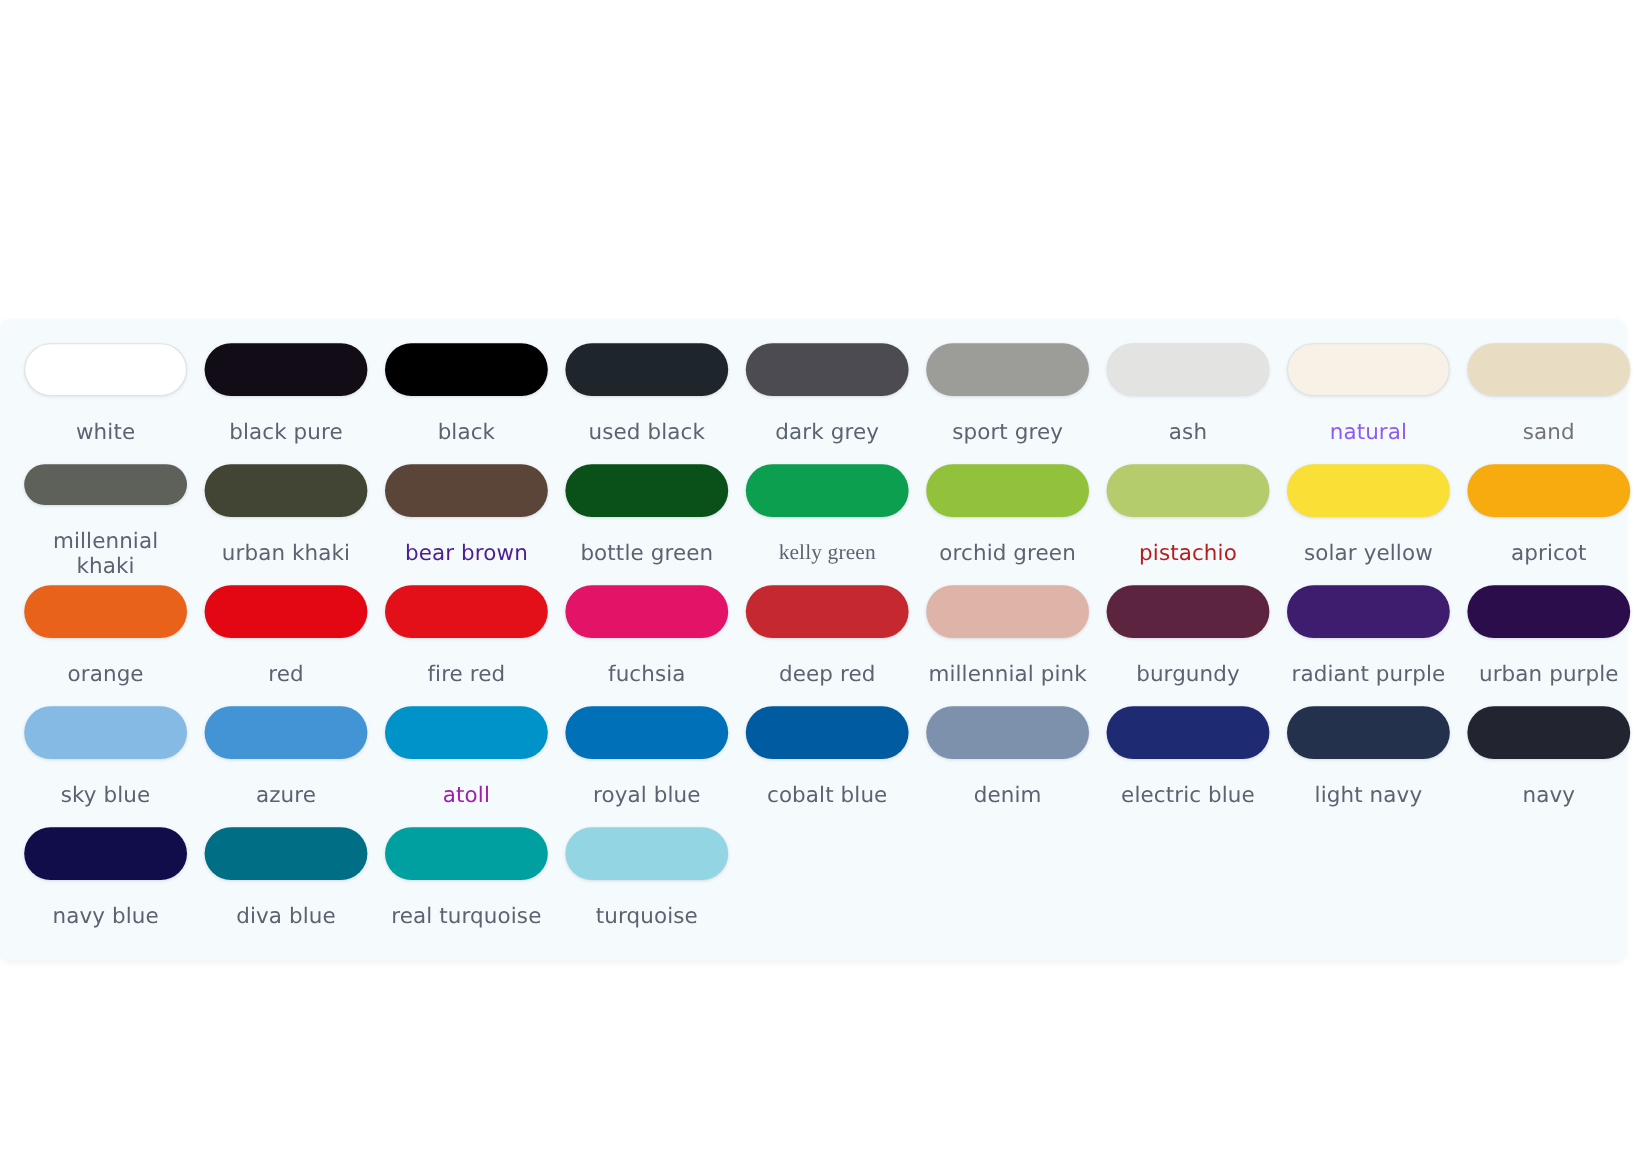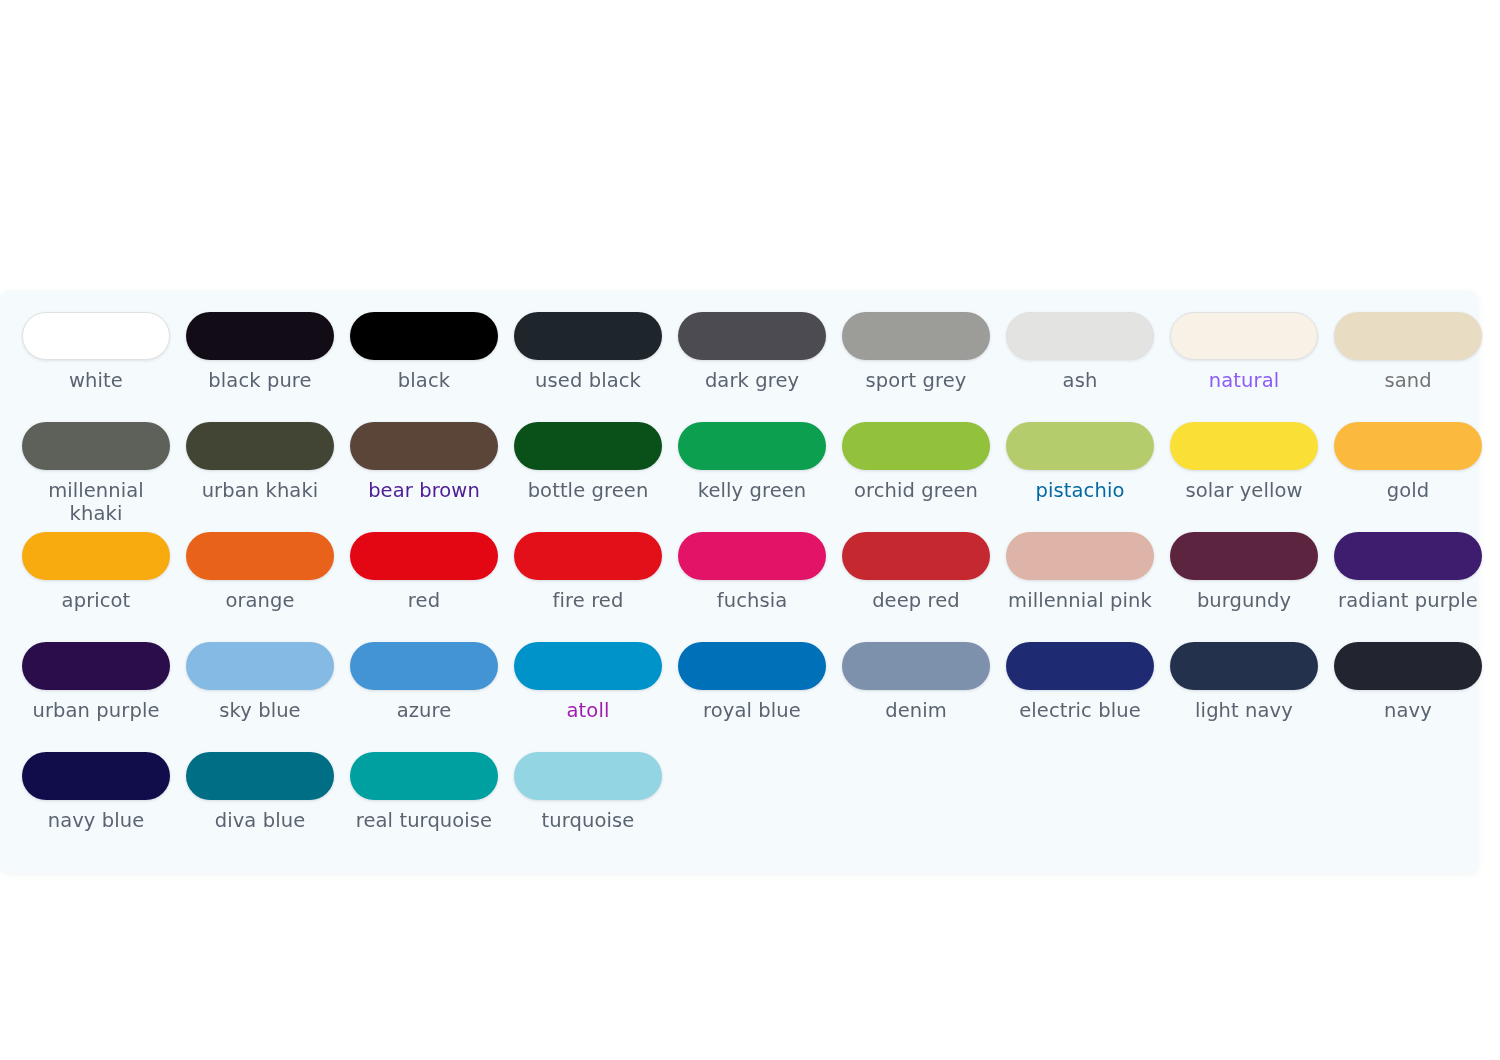--- a/index.html
+++ b/index.html
@@ -51,21 +51,21 @@
     height: 48px;
     border-radius: 26px;
     box-sizing: border-box;
     box-shadow: 0 1px 3px rgba(100,110,125,0.22);
   }
   .swatch-chip.outlined {
     border: 1px solid #e1e1e1;
     box-shadow: 0 1px 3px rgba(100,110,125,0.16);
   }
   .swatch-label {
-    margin-top: 9px;
+    margin-top: 21px;
     font-size: 19.5px;
     line-height: 23px;
     color: #5a6470;
     text-align: center;
     letter-spacing: 0.1px;
     max-width: 160px;
     word-wrap: break-word;
   }
   .empty-cell {
     height: 110px;
@@ -124,39 +124,35 @@
         <div class="swatch-cell">
           <div class="swatch-chip" style="background: rgb(91, 69, 57);"></div>
           <div class="swatch-label" style="color: #4c1d95;">bear brown</div>
         </div>
         <div class="swatch-cell">
           <div class="swatch-chip" style="background: rgb(10, 80, 25);"></div>
           <div class="swatch-label" style="color: rgb(90, 100, 112);">bottle green</div>
         </div>
         <div class="swatch-cell">
           <div class="swatch-chip" style="background: rgb(12, 159, 79);"></div>
-          <div class="swatch-label" style="color: rgb(90, 100, 112);">kelly green</div>
+          <div class="swatch-label" style="color: rgb(90, 100, 112); font-family: Liberation Serif, serif;">kelly green</div>
         </div>
         <div class="swatch-cell">
           <div class="swatch-chip" style="background: rgb(146, 193, 60);"></div>
           <div class="swatch-label" style="color: rgb(90, 100, 112);">orchid green</div>
         </div>
         <div class="swatch-cell">
           <div class="swatch-chip" style="background: rgb(181, 204, 108);"></div>
-          <div class="swatch-label" style="color: #0369a1;">pistachio</div>
+          <div class="swatch-label" style="color: #b91c1c;">pistachio</div>
         </div>
         <div class="swatch-cell">
           <div class="swatch-chip" style="background: rgb(250, 223, 54);"></div>
           <div class="swatch-label" style="color: rgb(90, 100, 112); text-align: center;">solar yellow</div>
         </div>
         <div class="swatch-cell">
-          <div class="swatch-chip" style="background: rgb(251, 186, 62);"></div>
-          <div class="swatch-label" style="color: rgb(90, 100, 112);">gold</div>
-        </div>
-        <div class="swatch-cell">
           <div class="swatch-chip" style="background: rgb(247, 171, 14);"></div>
           <div class="swatch-label" style="color: rgb(90, 100, 112);">apricot</div>
         </div>
         <div class="swatch-cell">
           <div class="swatch-chip" style="background: rgb(232, 98, 26);"></div>
           <div class="swatch-label" style="color: rgb(90, 100, 112);">orange</div>
         </div>
         <div class="swatch-cell">
           <div class="swatch-chip" style="background: rgb(227, 6, 19);"></div>
           <div class="swatch-label" style="color: rgb(90, 100, 112);">red</div>
@@ -197,20 +193,24 @@
           <div class="swatch-chip" style="background: rgb(66, 148, 212);"></div>
           <div class="swatch-label" style="color: rgb(90, 100, 112);">azure</div>
         </div>
         <div class="swatch-cell">
           <div class="swatch-chip" style="background: rgb(0, 147, 201);"></div>
           <div class="swatch-label" style="color: #a21caf;">atoll</div>
         </div>
         <div class="swatch-cell">
           <div class="swatch-chip" style="background: rgb(0, 112, 184);"></div>
           <div class="swatch-label" style="color: rgb(90, 100, 112);">royal blue</div>
+        </div>
+        <div class="swatch-cell">
+          <div class="swatch-chip" style="background: rgb(0, 91, 160);"></div>
+          <div class="swatch-label" style="color: rgb(90, 100, 112);">cobalt blue</div>
         </div>
         <div class="swatch-cell">
           <div class="swatch-chip" style="background: rgb(125, 145, 173);"></div>
           <div class="swatch-label" style="color: rgb(90, 100, 112);">denim</div>
         </div>
         <div class="swatch-cell">
           <div class="swatch-chip" style="background: rgb(30, 42, 114);"></div>
           <div class="swatch-label" style="color: rgb(90, 100, 112);">electric blue</div>
         </div>
         <div class="swatch-cell">

